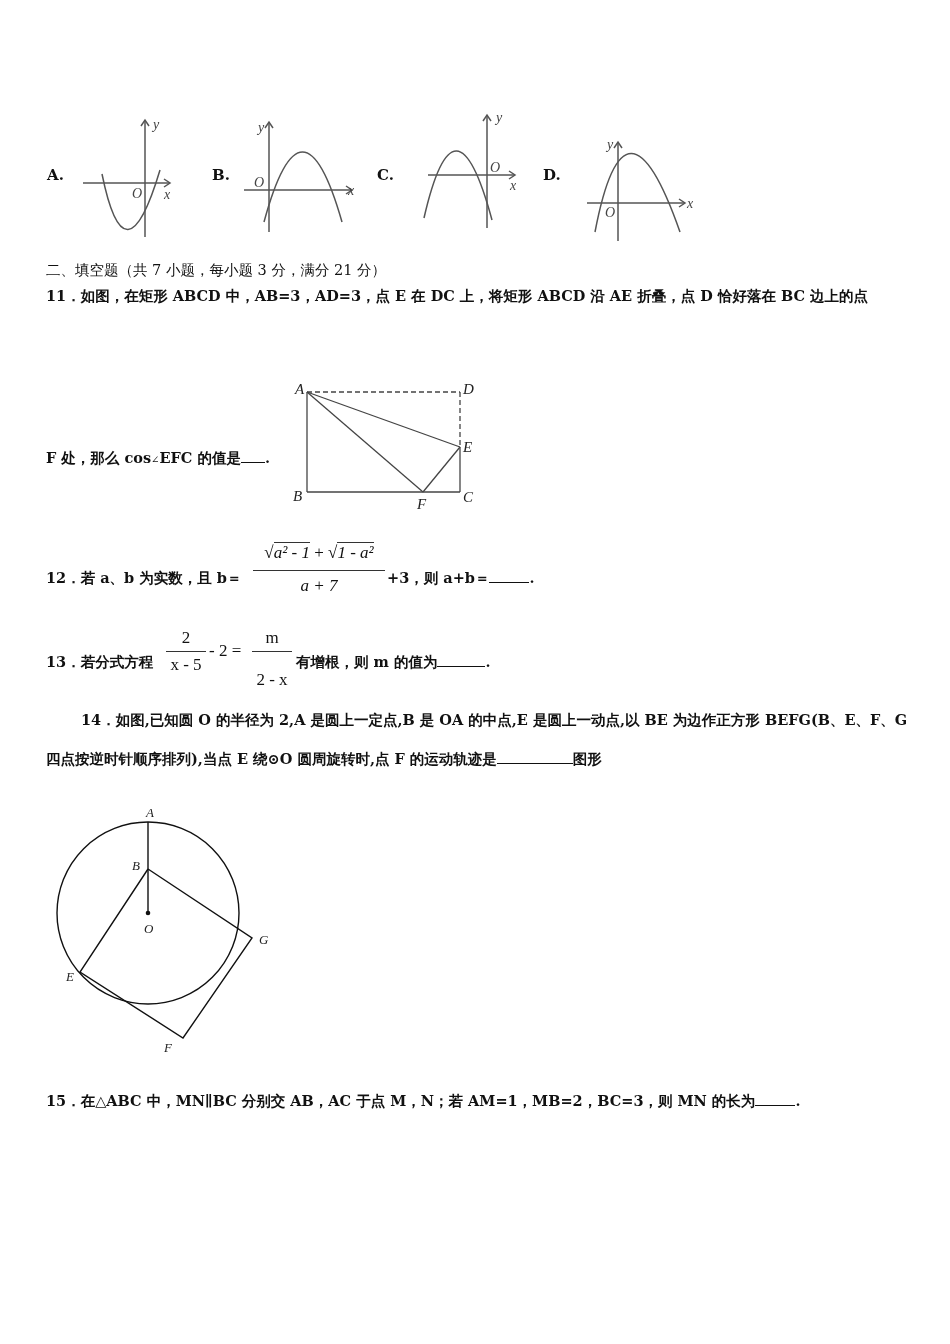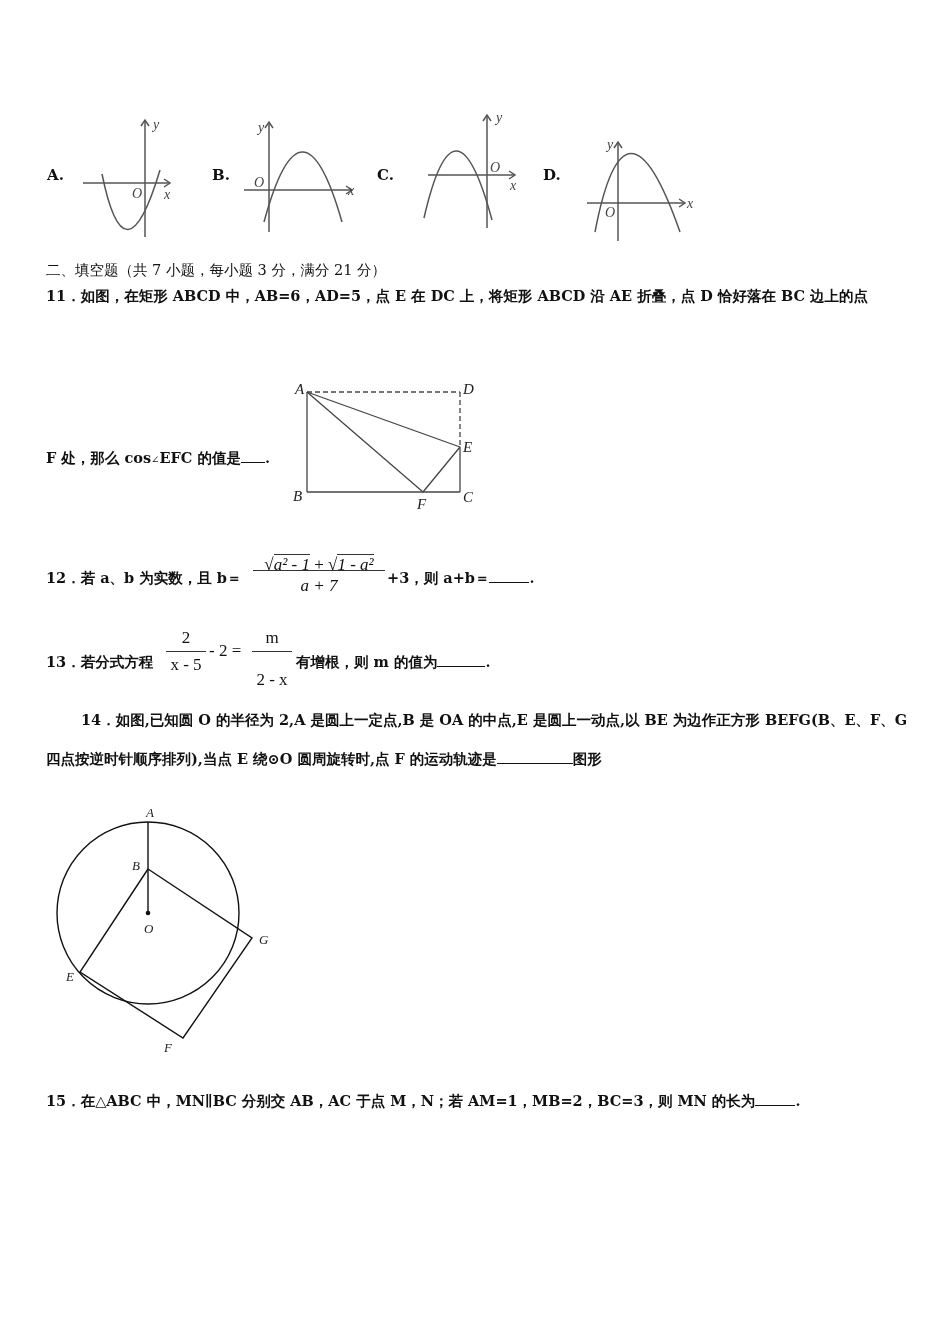--- a/index.html
+++ b/index.html
@@ -68,21 +68,21 @@
       <polyline points="29,13 33,7 37,13"></polyline>
     <path d="M10,97 Q40,-60 95,97"></path>
   </g>
   <text x="22" y="14" font-size="14" fill="#444">y</text>
   <text x="102" y="73" font-size="14" fill="#444">x</text>
   <text x="20" y="82" font-size="14" fill="#444">O</text>
 </svg>
 
 <div class="abs txt" style="left:46px;top:263px;font-weight:normal;">二、填空题（共 7 小题，每小题 3 分，满分 21 分）</div>
 
-<div class="abs txt" style="left:46px;top:289px;">11．如图，在矩形 ABCD 中，AB=6，AD=5，点 E 在 DC 上，将矩形 ABCD 沿 AE 折叠，点 D 恰好落在 BC 边上的点</div>
+<div class="abs txt" style="left:46px;top:289px;">11．如图，在矩形 ABCD 中，AB=3，AD=3，点 E 在 DC 上，将矩形 ABCD 沿 AE 折叠，点 D 恰好落在 BC 边上的点</div>
 <div class="abs txt" style="left:46px;top:451px;">
   <span>F 处，那么 cos</span><span style="font-size:10px;font-weight:normal;">∠</span><span>EFC 的值是</span><span class="blank" style="width:24px;"></span><span>.</span>
 </div>
 <svg class="abs" style="left:285px;top:375px;" width="200" height="140">
   <g stroke="#444" stroke-width="1.3" fill="none">
     <line x1="22" y1="17" x2="22" y2="117"></line>
     <line x1="22" y1="117" x2="175" y2="117"></line>
     <line x1="175" y1="117" x2="175" y2="72"></line>
     <line x1="22" y1="17" x2="175" y2="17" stroke-dasharray="5,3"></line>
     <line x1="175" y1="17" x2="175" y2="72" stroke-dasharray="5,3"></line>
@@ -93,21 +93,21 @@
   <text x="10" y="19" font-size="15" fill="#222">A</text>
   <text x="178" y="19" font-size="15" fill="#222">D</text>
   <text x="178" y="77" font-size="15" fill="#222">E</text>
   <text x="8" y="126" font-size="15" fill="#222">B</text>
   <text x="178" y="127" font-size="15" fill="#222">C</text>
   <text x="132" y="134" font-size="15" fill="#222">F</text>
 </svg>
 
 <div class="abs txt" style="left:46px;top:571px;">12．若 a、b 为实数，且 b＝</div>
 <div class="frac" style="left:253px;top:541px;width:132px;height:56px;">
-  <div class="math" style="position:absolute;left:0;top:14px;width:132px;text-align:center;font-style:italic;">
+  <div class="math" style="position:absolute;left:0;top:2px;width:132px;text-align:center;font-style:italic;">
     <span style="font-style:normal;">√</span><span style="border-top:1px solid #333;">a² - 1</span>
     <span style="font-style:normal;">+</span>
     <span style="font-style:normal;">√</span><span style="border-top:1px solid #333;">1 - a²</span>
   </div>
   <div class="line" style="top:29px;"></div>
   <div class="math" style="position:absolute;left:0;top:35px;width:132px;text-align:center;font-style:italic;">a + 7</div>
 </div>
 <div class="abs txt" style="left:387px;top:571px;">
   <span>+3，则 a+b＝</span><span class="blank" style="width:40px;"></span><span>.</span>
 </div>

